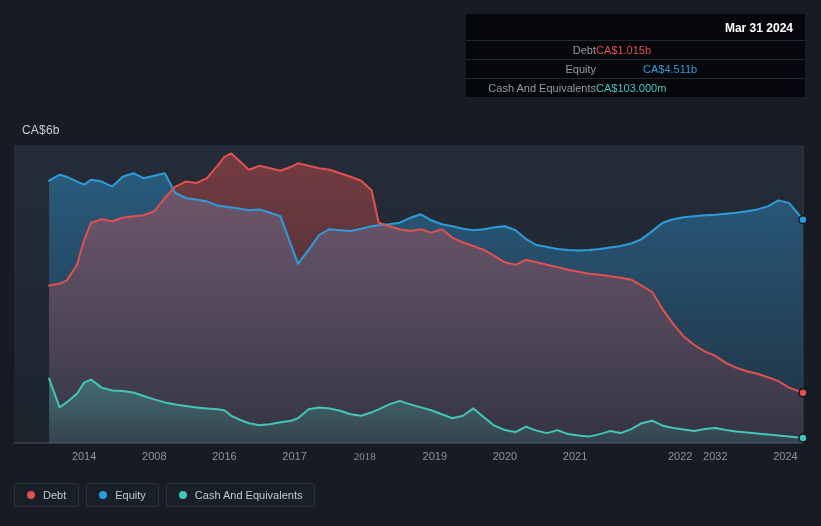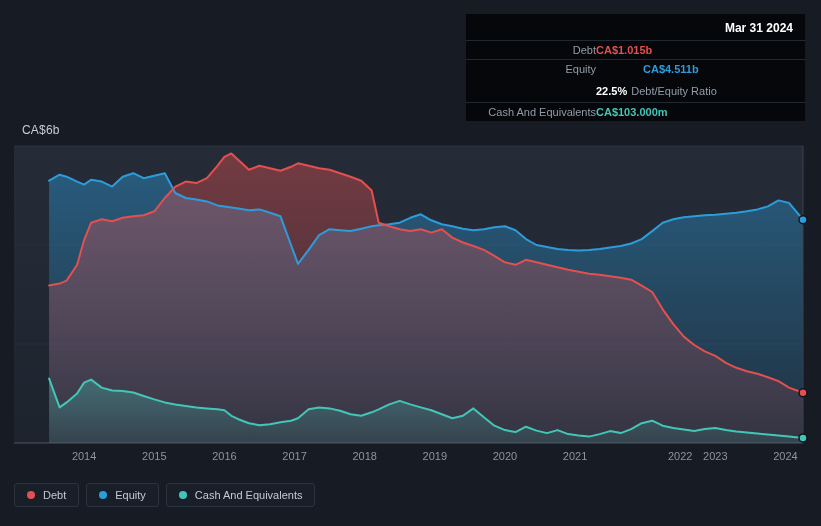--- a/index.html
+++ b/index.html
@@ -28,21 +28,21 @@
 
   .x-axis{position:absolute;left:0;top:450px;width:821px;height:16px;text-align:center;}
   .x-tick{position:absolute;transform:translateX(-50%);font-size:11px;color:#8d95a2;}
 
   
   .tooltip{position:absolute;left:466px;top:14px;width:339px;background:#05070a;z-index:5;text-align:right;}
   .tooltip-title{padding:7px 12px 5px;font-size:12px;font-weight:bold;color:#ffffff;border-bottom:1px solid #232933;}
   .t-row{display:flex;align-items:baseline;padding:3px 12px;}
   .t-row--bordered{border-top:1px solid #232933;}
   .t-label{width:118px;flex:none;font-size:11px;color:#949ca9;}
-  .t-value{font-size:11px;font-weight:bold;}
+  .t-value{font-size:11px;font-weight:normal;}
   .t-value--debt{color:#e25050;}
   .t-value--equity{color:#2d9cdb;margin-left:47px;}
   .t-value--cash{color:#43c6b7;}
   .t-strong{font-size:11px;font-weight:bold;color:#ffffff;}
   .t-rest{font-size:11px;color:#949ca9;margin-left:4px;}
 
   
   .legend{position:absolute;left:14px;top:483px;display:flex;gap:7px;}
   .legend-item{
     display:flex;align-items:center;gap:8px;
@@ -58,26 +58,20 @@
 
   <div class="tooltip">
     <div class="tooltip-title">Mar 31 2024</div>
     <div class="t-row">
       <div class="t-label">Debt</div>
       <div class="t-value t-value--debt">CA$1.015b</div>
     </div>
     <div class="t-row t-row--bordered">
       <div class="t-label">Equity</div>
       <div class="t-value t-value--equity">CA$4.511b</div>
-    </div>
-    <div class="t-row">
-      <div class="t-label"></div>
-      <div>
-        <span class="t-strong">22.5%</span><span class="t-rest">Debt/Equity Ratio</span>
-      </div>
     </div>
     <div class="t-row t-row--bordered">
       <div class="t-label">Cash And Equivalents</div>
       <div class="t-value t-value--cash">CA$103.000m</div>
     </div>
   </div>
 
   <div class="ylabel ylabel--top">CA$6b</div>
   <div class="ylabel ylabel--bottom">CA$0</div>
 
@@ -109,29 +103,29 @@
         <path d="M35.1,232.6 L45.6,261.4 L52.6,256.4 L63.1,247.5 L70.1,236.6 L77.1,233.6 L87.7,241.6 L98.2,244.5 L108.7,245.0 L119.2,246.5 L129.7,250.0 L140.3,253.4 L150.8,256.4 L161.3,258.4 L171.8,259.9 L182.3,261.4 L192.9,262.4 L203.4,263.3 L210.4,264.3 L217.4,269.8 L224.4,273.2 L234.9,277.2 L245.5,279.2 L256.0,278.2 L266.5,276.2 L277.0,274.7 L284.0,272.3 L294.6,263.3 L305.1,261.4 L315.6,262.4 L326.1,264.8 L336.6,268.3 L347.2,269.8 L357.7,266.3 L364.7,263.3 L375.2,258.4 L385.7,254.9 L396.3,258.4 L406.8,261.4 L417.3,264.3 L427.8,268.3 L438.3,272.3 L448.9,269.8 L459.4,262.4 L469.9,271.3 L480.4,279.7 L490.9,284.1 L501.5,286.1 L512.0,280.7 L522.5,284.6 L533.0,287.1 L543.5,284.1 L554.1,288.1 L564.6,289.6 L575.1,290.6 L585.6,288.1 L596.1,285.1 L606.7,287.1 L617.2,283.1 L627.7,277.2 L638.2,274.7 L648.7,279.7 L659.3,282.1 L669.8,283.6 L680.3,285.1 L690.8,283.1 L701.3,282.1 L711.9,284.1 L722.4,285.6 L732.9,286.6 L743.4,287.6 L753.9,288.6 L764.5,289.6 L775.0,290.6 L789.0,291.9" fill="none" stroke="#43c6b7" stroke-width="2" stroke-linejoin="round" stroke-linecap="round"></path>
         <line x1="789" x2="789" y1="0" y2="297" class="hoverline"></line>
         <circle cx="789.0" cy="73.7" r="4" fill="#2d9cdb" stroke="#10141c" stroke-width="1.5"></circle>
         <circle cx="789.0" cy="246.8" r="4" fill="#e25050" stroke="#10141c" stroke-width="1.5"></circle>
         <circle cx="789.0" cy="291.9" r="4" fill="#43c6b7" stroke="#10141c" stroke-width="1.5"></circle>
       </svg>
   </div>
 
   <div class="x-axis" id="x-axis">
       <div class="x-tick" style="left: 84.1333px;">2014</div>
-      <div class="x-tick" style="left: 154.267px;">2015</div>
+      <div class="x-tick" style="left: 154.267px;">2008</div>
       <div class="x-tick" style="left: 224.4px;">2016</div>
       <div class="x-tick" style="left: 294.533px;">2017</div>
-      <div class="x-tick" style="left: 364.667px;">2018</div>
+      <div class="x-tick" style="left: 364.667px; font-family: Liberation Serif, serif;">2018</div>
       <div class="x-tick" style="left: 434.8px;">2019</div>
       <div class="x-tick" style="left: 504.933px;">2020</div>
       <div class="x-tick" style="left: 575.067px;">2021</div>
       <div class="x-tick" style="left: 645.2px; margin-left: 35px;">2022</div>
-      <div class="x-tick" style="left: 715.333px;">2023</div>
+      <div class="x-tick" style="left: 715.333px;">2032</div>
       <div class="x-tick" style="left: 785.467px;">2024</div>
     </div>
 
   <div class="legend">
     <div class="legend-item">
       <span class="dot" style="background: rgb(226, 80, 80);"></span>
       <span>Debt</span>
     </div>
     <div class="legend-item">
       <span class="dot" style="background: rgb(45, 156, 219);"></span>

